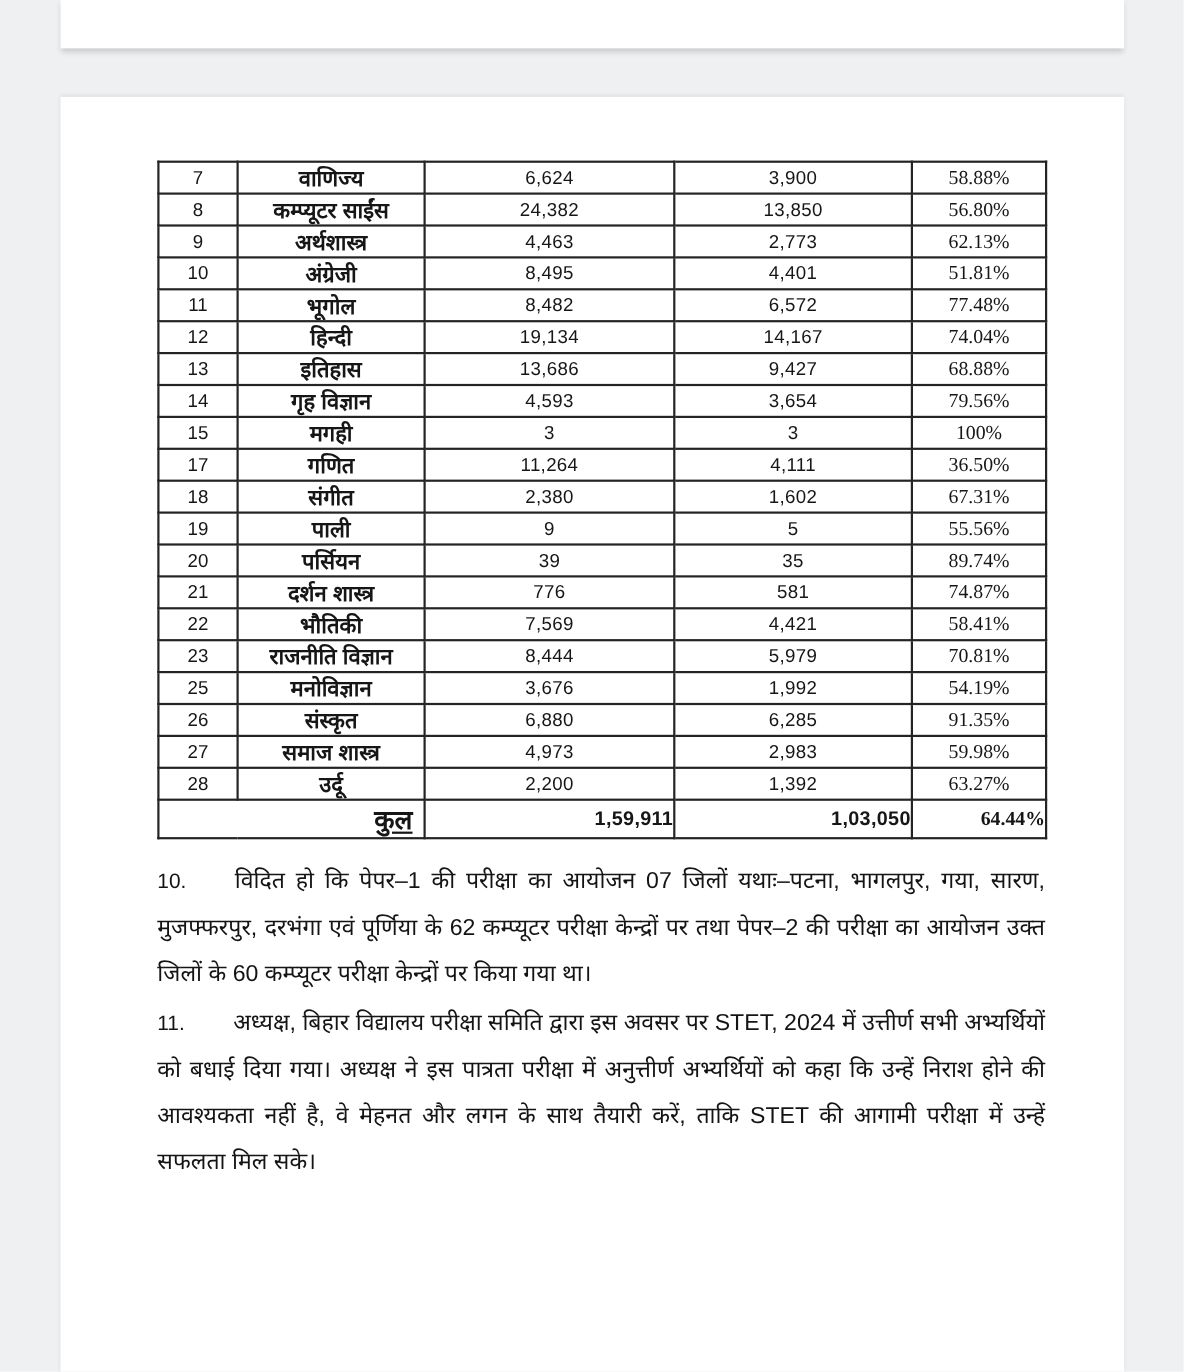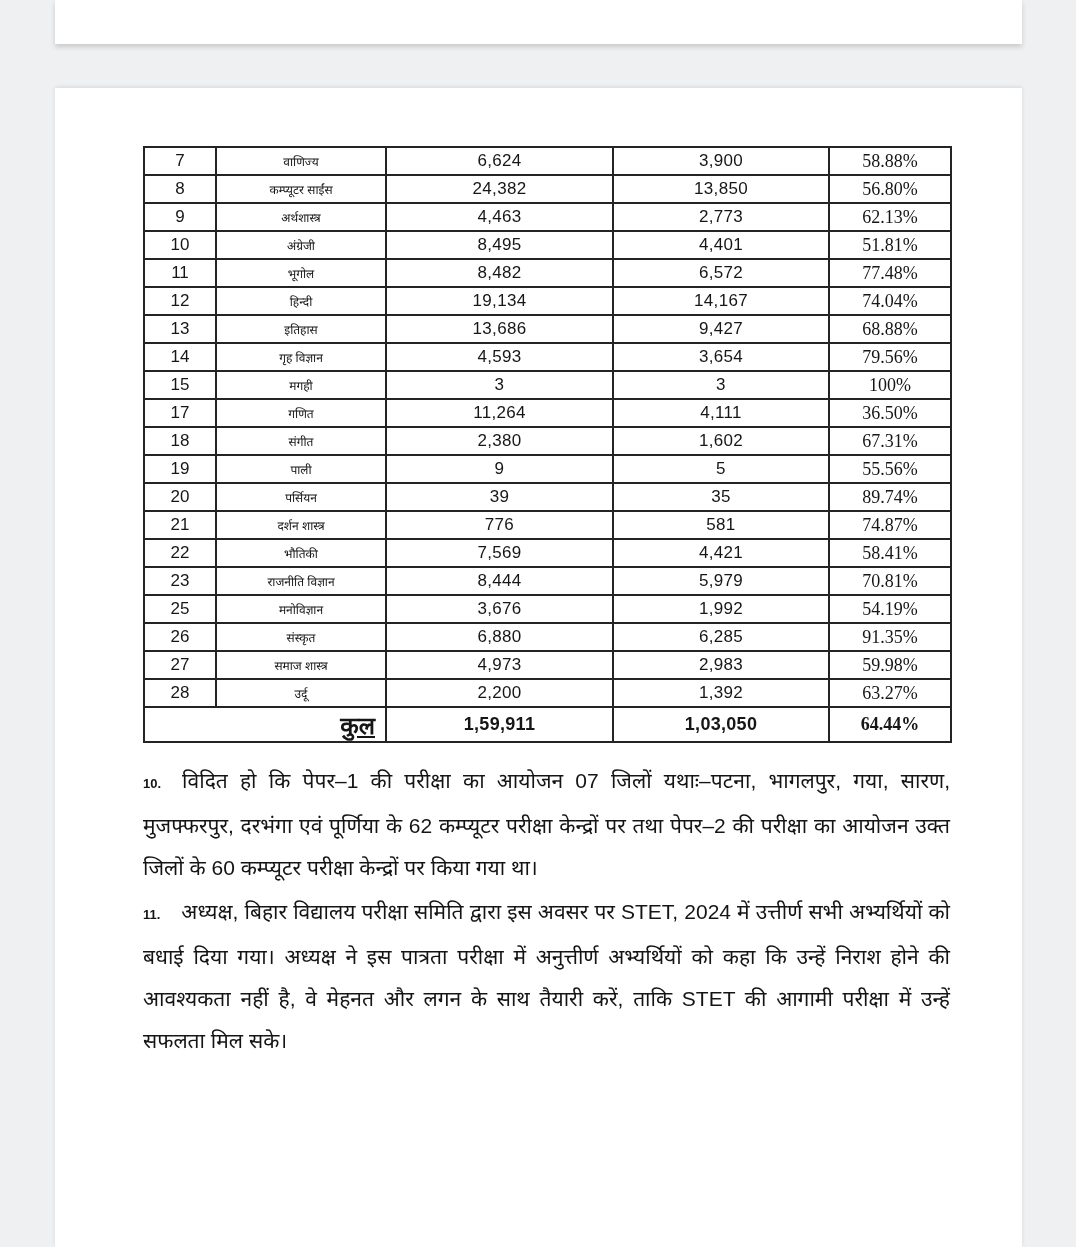--- a/index.html
+++ b/index.html
@@ -32,42 +32,42 @@
   table.results td {
     border: 2px solid #242424;
     height: 26px;
     text-align: center;
     vertical-align: middle;
     padding: 0;
     overflow: hidden;
     white-space: nowrap;
   }
   td.sn   { font-family: "Liberation Sans", sans-serif; font-size: 17px; }
-  td.subject { font-size: 12px; }
+  td.subject { font-size: 20px; font-weight: bold; }
   td.num  { font-family: "Liberation Sans", sans-serif; font-size: 17px; letter-spacing: 0.3px; }
   td.pct  { font-family: "Liberation Serif", serif; font-size: 18px; }
-  tr.total-row td { font-weight: bold; }
+  tr.total-row td { font-weight: bold; text-align: right; }
   tr.total-row td.total-label {
     text-align: right; padding-right: 10px; font-size: 24px; text-decoration: underline;
   }
   tr.total-row td.num { font-size: 18px; }
   tr.total-row td.pct { font-size: 18px; margin-top: 40px; }
   .paras {
     margin: 17px 72px 0 88px;
     color: #141414;
     font-size: 21px;
     line-height: 42px;
     text-align: justify;
   }
   .paras p { margin: 0 0 2px 0; }
   .para-num {
-    font-weight: bold;
-    font-size: 13px;
+    font-weight: normal;
+    font-size: 19px;
     display: inline-block;
-    margin-right: 21px;
+    margin-right: 44px;
   }
 </style>
 </head>
 <body>
 
 <div class="prev-page"></div>
 
 <div class="page">
 
   <table class="results">

